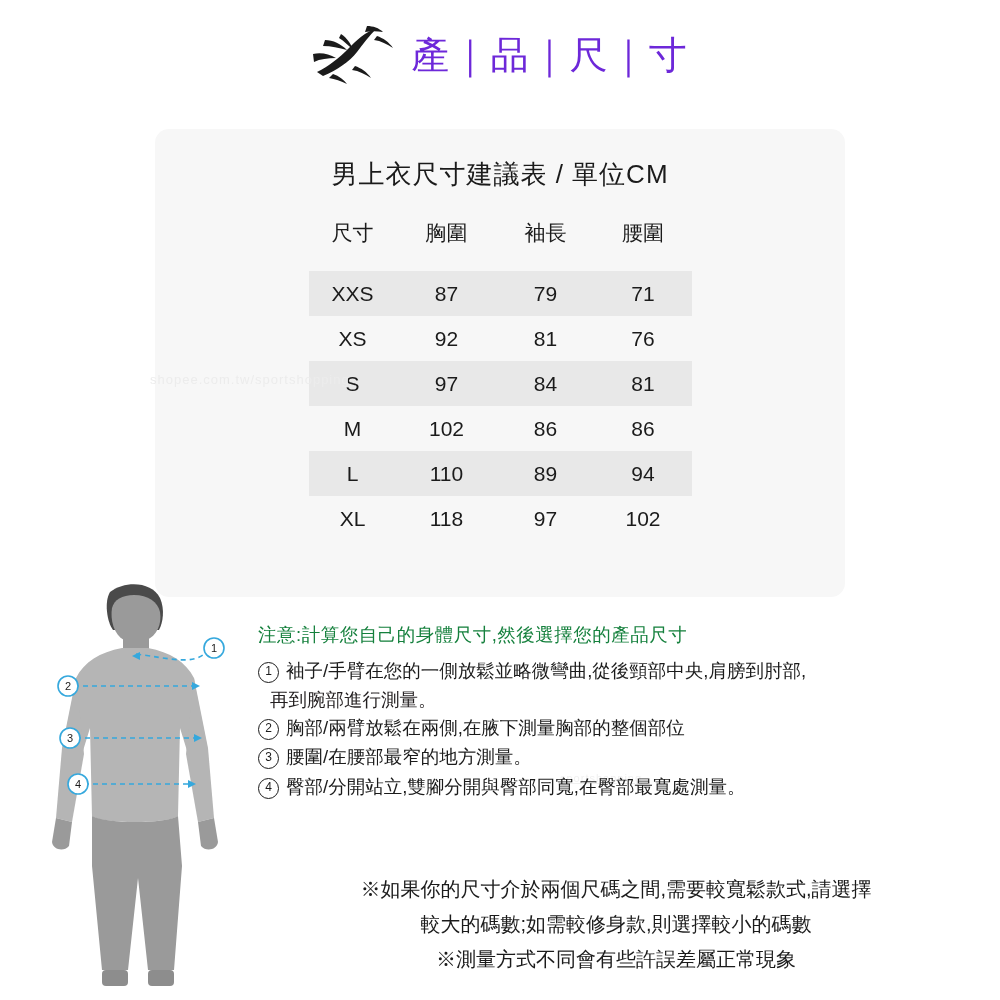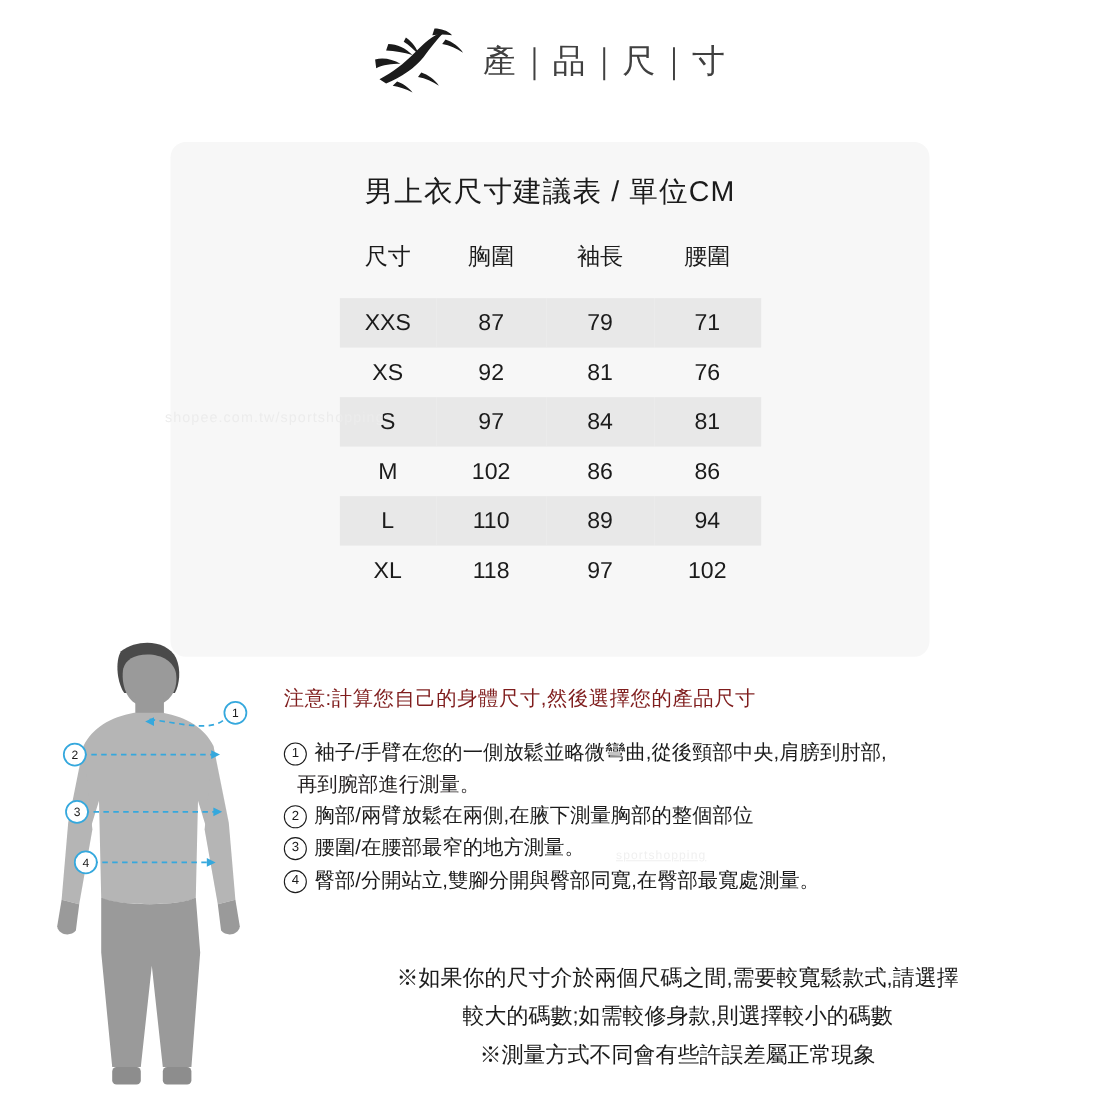--- a/index.html
+++ b/index.html
@@ -26,23 +26,23 @@
     align-items: center;
     justify-content: center;
     gap: 14px;
   }
   .brand-logo {
     width: 86px;
     height: 62px;
     display: block;
   }
   .header-title {
-    font-size: 30px;
+    font-size: 38px;
     letter-spacing: 2px;
-    color: #404040;
+    color: #6d28d9;
     font-weight: 400;
     white-space: nowrap;
   }
 
   
   .table-card {
     position: absolute;
     left: 155px;
     top: 129px;
     width: 690px;
@@ -118,23 +118,23 @@
   }
 
   
   .notes {
     position: absolute;
     left: 258px;
     top: 622px;
     width: 720px;
   }
   .note-head {
-    color: #7f1d1d;
+    color: #15803d;
     font-size: 18.5px;
-    margin-bottom: 23px;
+    margin-bottom: 10px;
     letter-spacing: .5px;
   }
   .note-row {
     display: flex;
     align-items: flex-start;
     font-size: 18.5px;
     line-height: 1.48;
     margin-bottom: 2px;
     color: #1b1b1b;
   }

